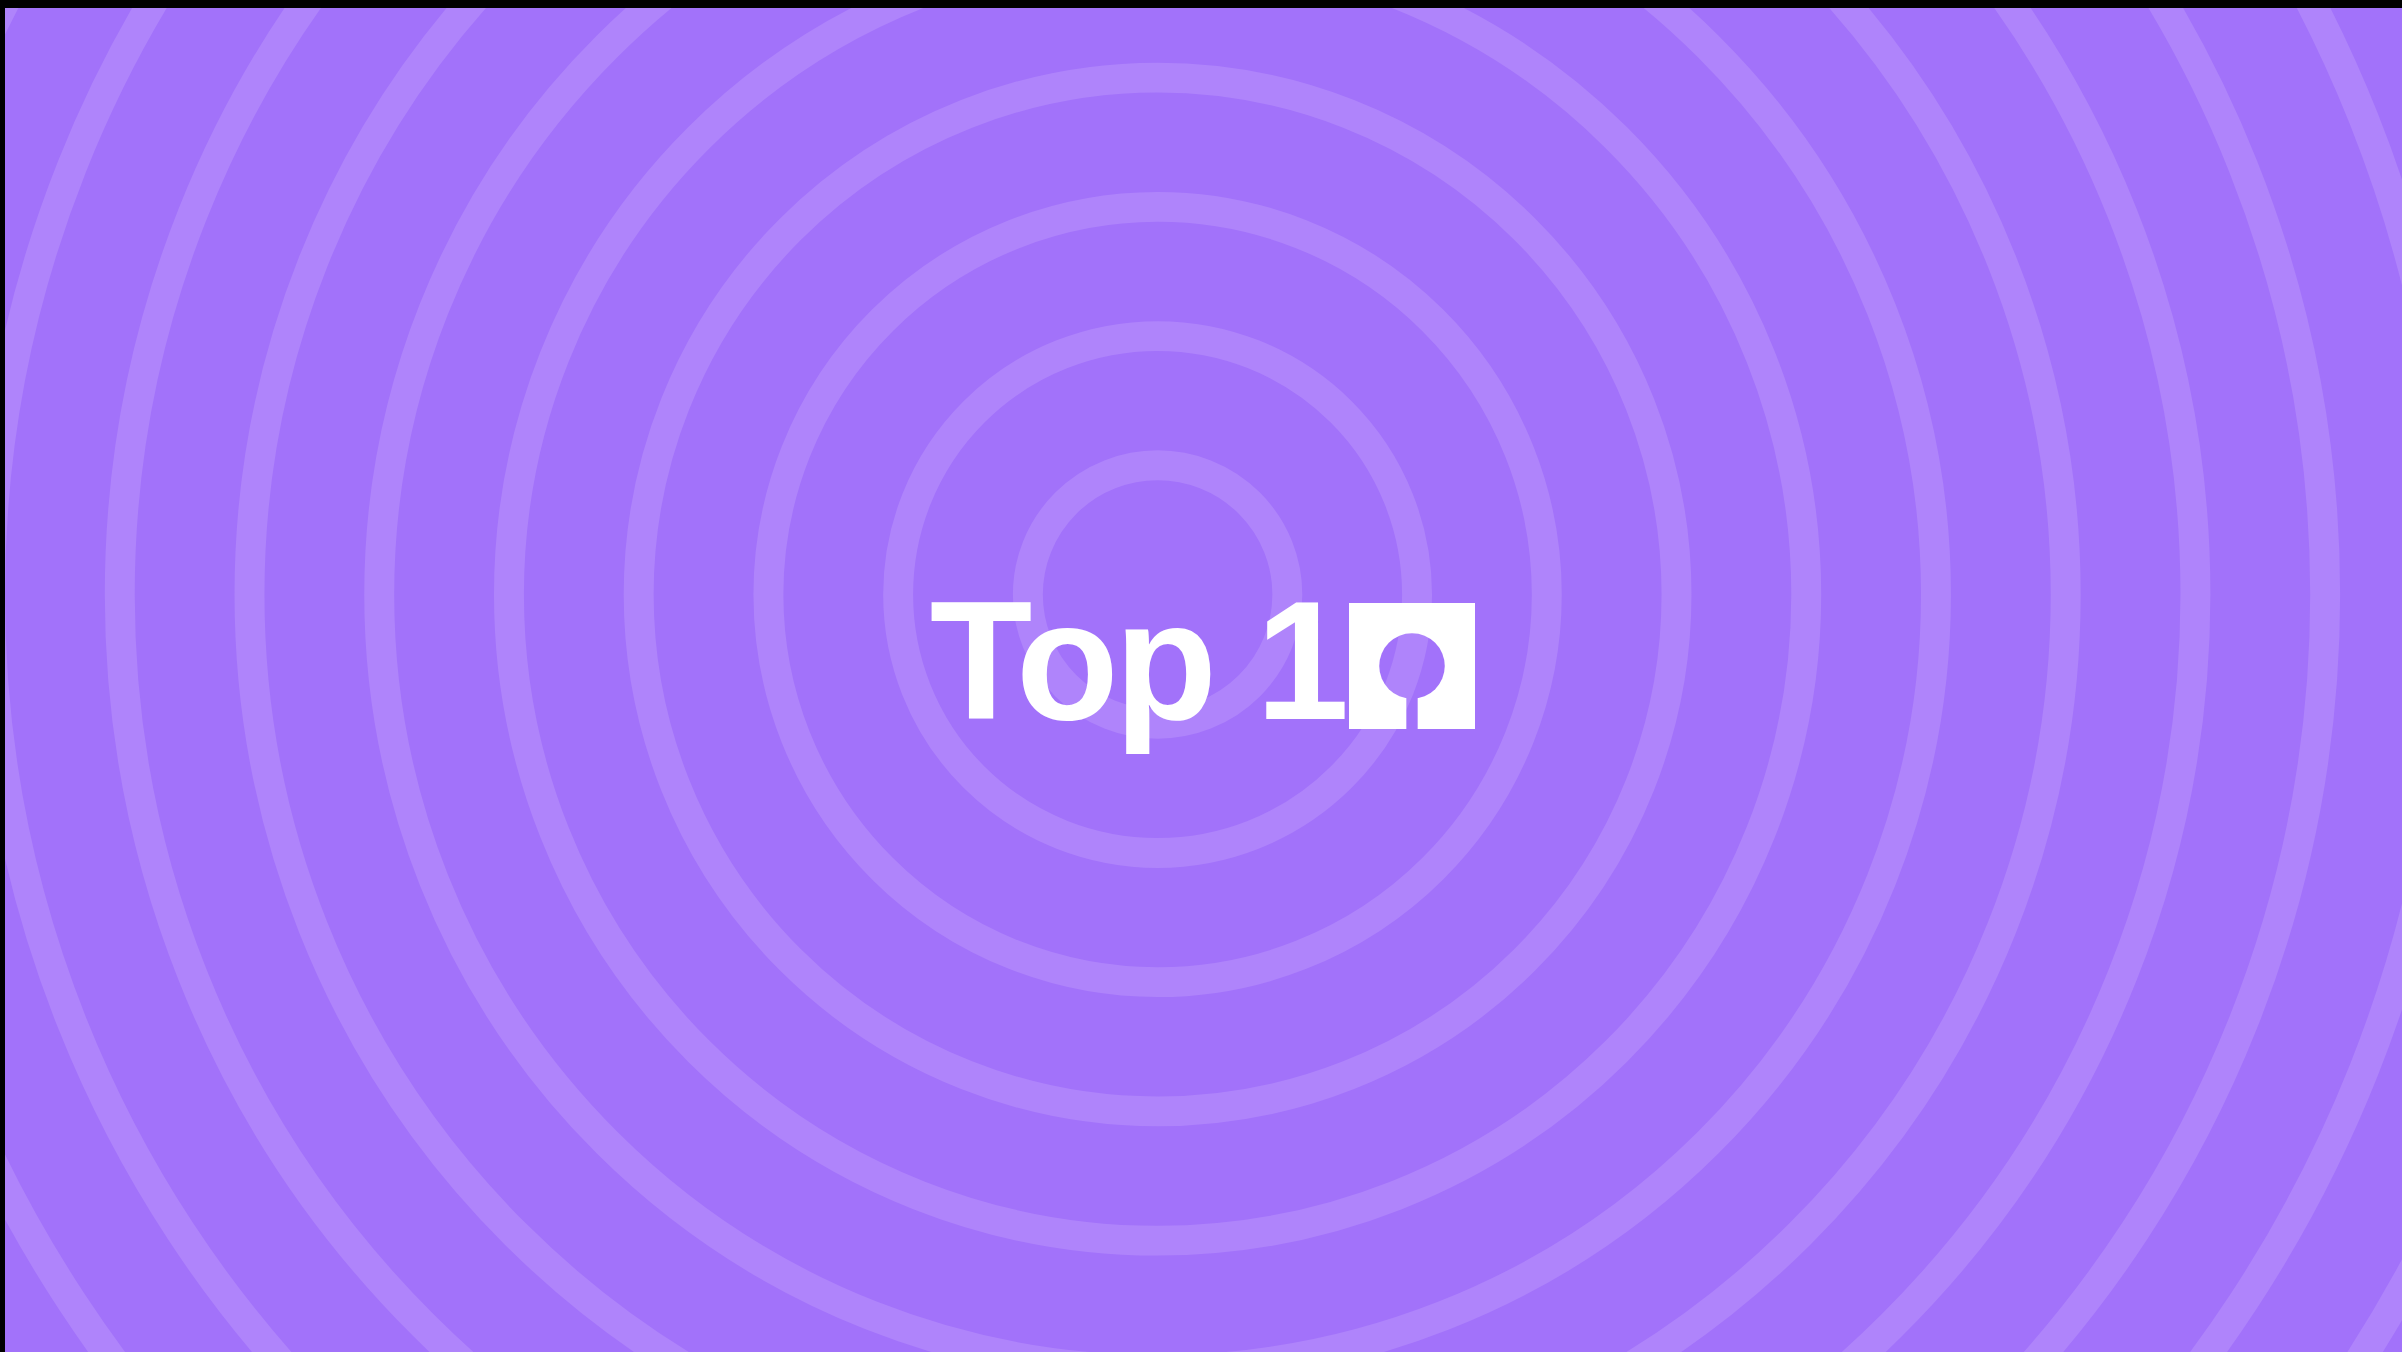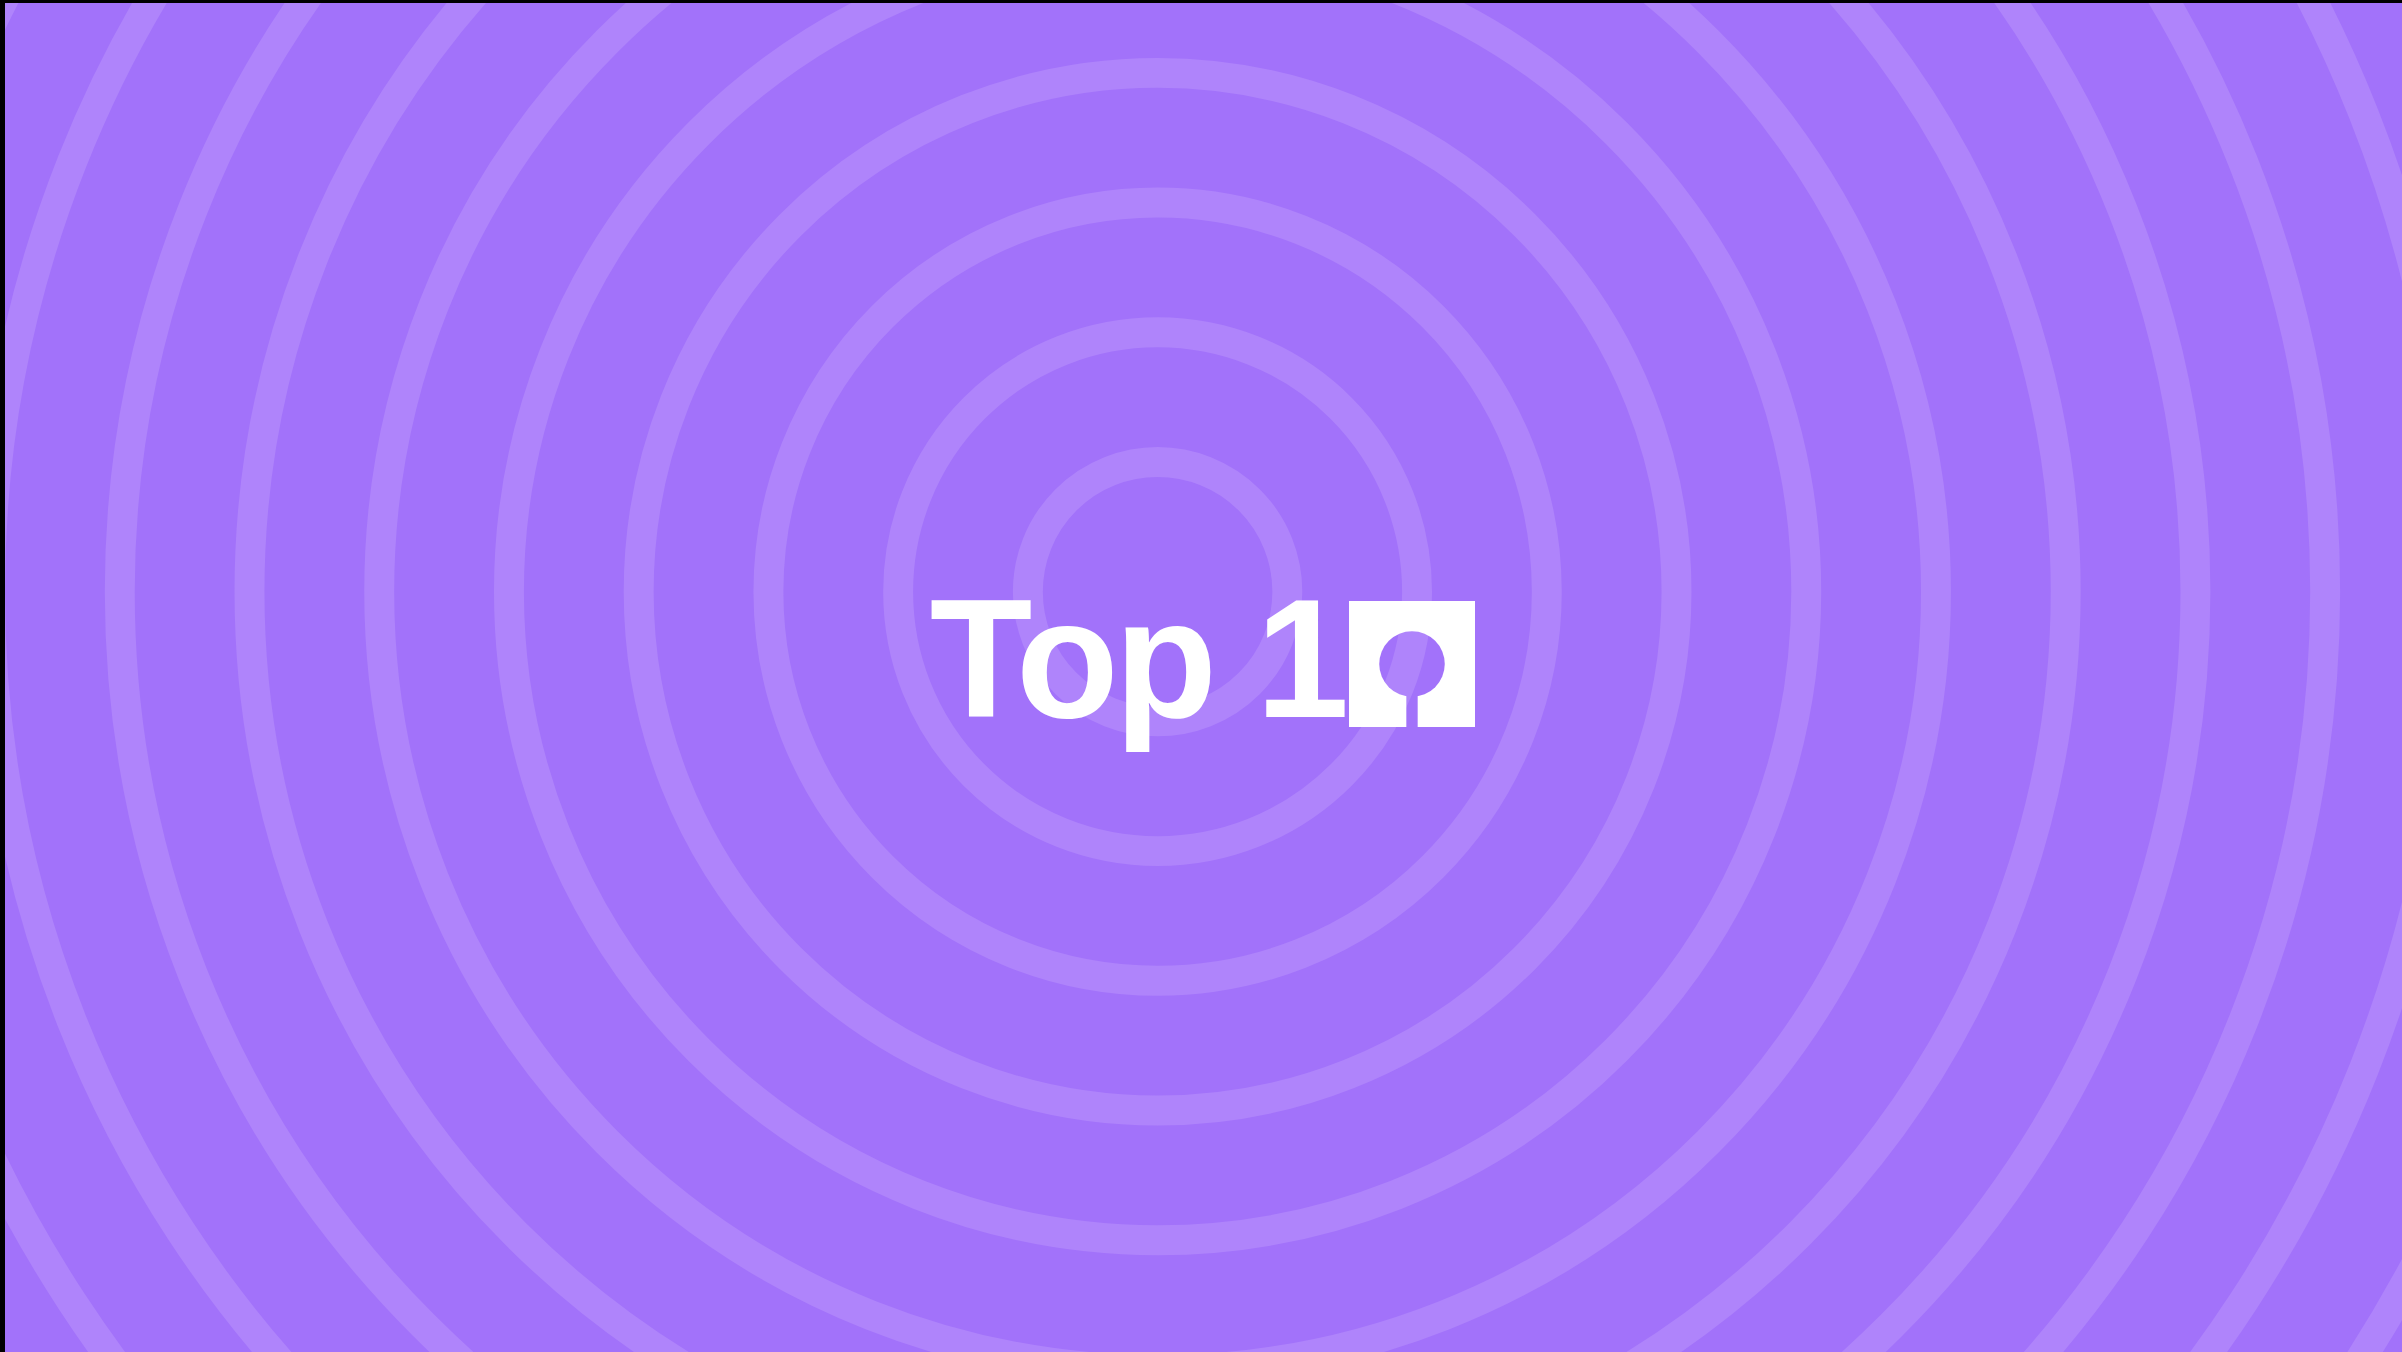--- a/index.html
+++ b/index.html
@@ -12,21 +12,21 @@
     font-family: "Liberation Sans", sans-serif;
   }
 
   #poster {
     position: relative;
     width: 2402px;
     height: 1352px;
     overflow: hidden;
     background: #000000;
     box-sizing: border-box;
-    border-top: 3px solid #d946ef;
+    border-top: 8px solid #d946ef;
     border-left: 5px solid #000000;
   }
 
   
   #ripple-bg {
     position: absolute;
     inset: 0;
     overflow: hidden;
   }
   #ripple-bg .base {

